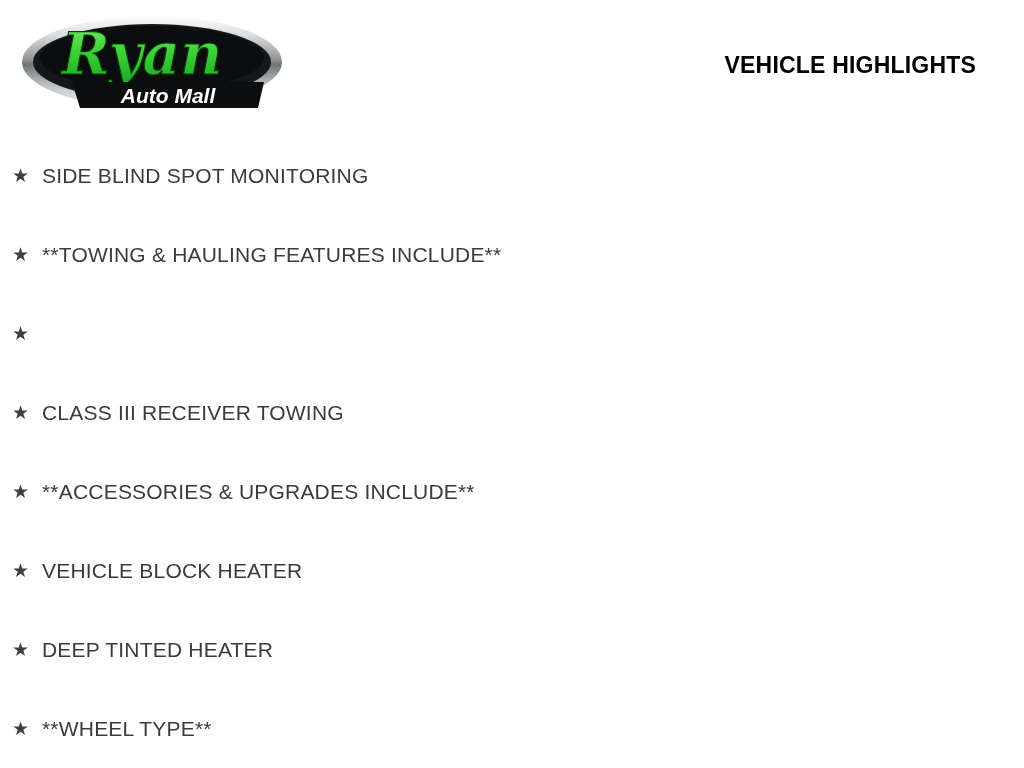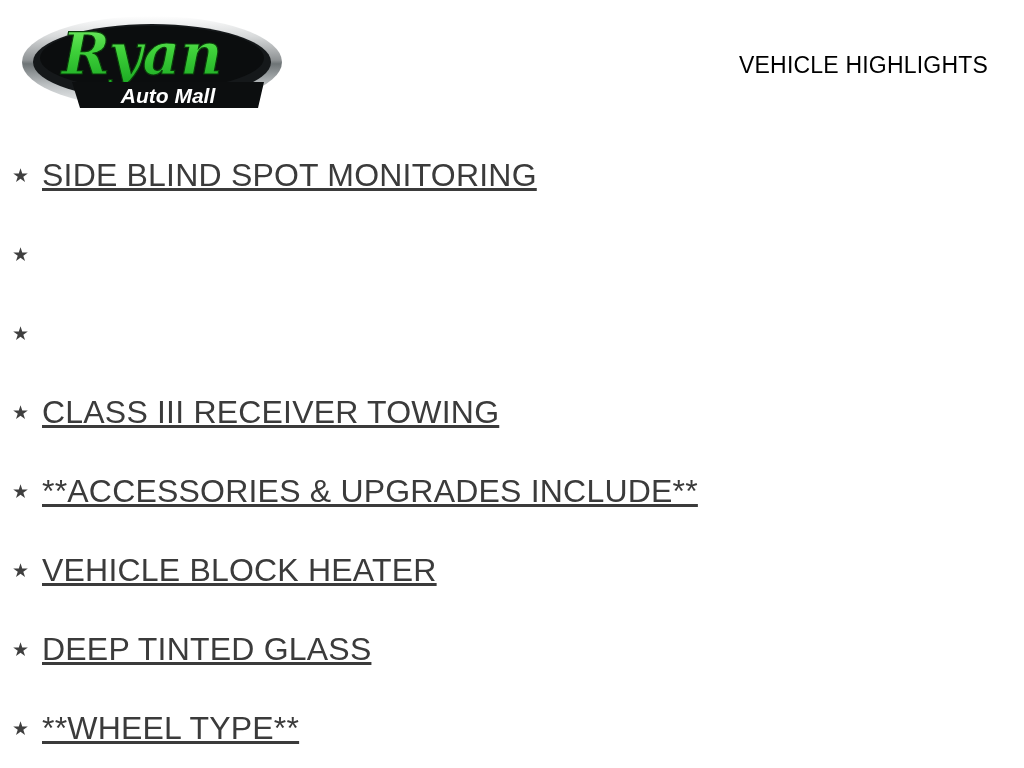--- a/index.html
+++ b/index.html
@@ -30,24 +30,24 @@
     left: 16px;
     top: 8px;
     width: 272px;
     height: 112px;
   }
   .logo svg {
     display: block;
   }
   .header-title {
     position: absolute;
-    right: 36px;
+    right: 48px;
     top: 52px;
     font-size: 23px;
-    font-weight: normal;
+    font-weight: bold;
     color: #000000;
     letter-spacing: 0.2px;
     white-space: nowrap;
   }
 
   
   .highlights {
     position: absolute;
     left: 0;
     top: 136px;
@@ -65,25 +65,24 @@
   }
   .star-icon {
     flex: 0 0 auto;
     width: 30px;
     font-size: 19px;
     color: #3f3f3f;
     line-height: 1;
     text-align: left;
   }
   .highlight-label {
-    font-size: 32px;
+    font-size: 21px;
     color: #3b3b3b;
     letter-spacing: 0.2px;
     white-space: nowrap;
-    text-decoration: underline;
   }
 </style>
 </head>
 <body>
 
 <div class="page">
 
   <div class="header">
 
     <div class="logo">
@@ -118,39 +117,40 @@
     <div class="header-title">VEHICLE HIGHLIGHTS</div>
   </div>
 
   <ul class="highlights">
     <li class="highlight-item">
       <span class="star-icon">★</span>
       <span class="highlight-label">SIDE BLIND SPOT MONITORING</span>
     </li>
     <li class="highlight-item">
       <span class="star-icon">★</span>
+      <span class="highlight-label">**TOWING &amp; HAULING FEATURES INCLUDE**</span>
     </li>
     <li class="highlight-item">
       <span class="star-icon">★</span>
     </li>
     <li class="highlight-item">
       <span class="star-icon">★</span>
       <span class="highlight-label">CLASS III RECEIVER TOWING</span>
     </li>
     <li class="highlight-item">
       <span class="star-icon">★</span>
       <span class="highlight-label">**ACCESSORIES &amp; UPGRADES INCLUDE**</span>
     </li>
     <li class="highlight-item">
       <span class="star-icon">★</span>
       <span class="highlight-label">VEHICLE BLOCK HEATER</span>
     </li>
     <li class="highlight-item">
       <span class="star-icon">★</span>
-      <span class="highlight-label">DEEP TINTED GLASS</span>
+      <span class="highlight-label">DEEP TINTED HEATER</span>
     </li>
     <li class="highlight-item">
       <span class="star-icon">★</span>
       <span class="highlight-label">**WHEEL TYPE**</span>
     </li>
   </ul>
 
 </div>
 
 </body></html>

